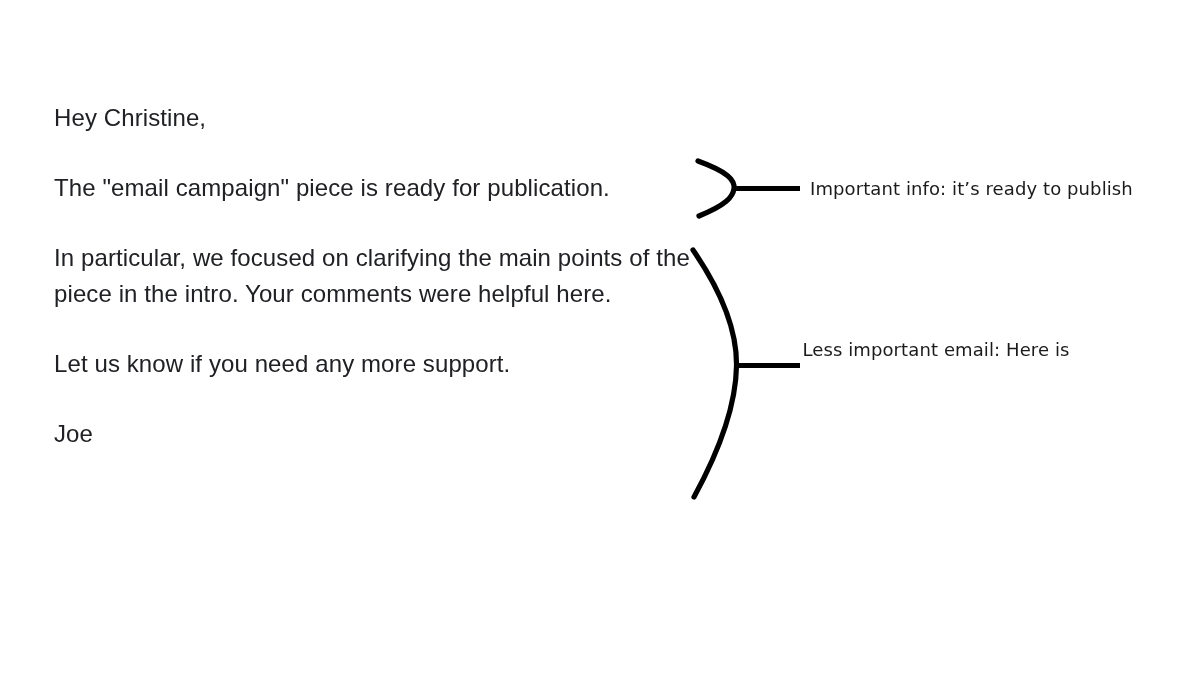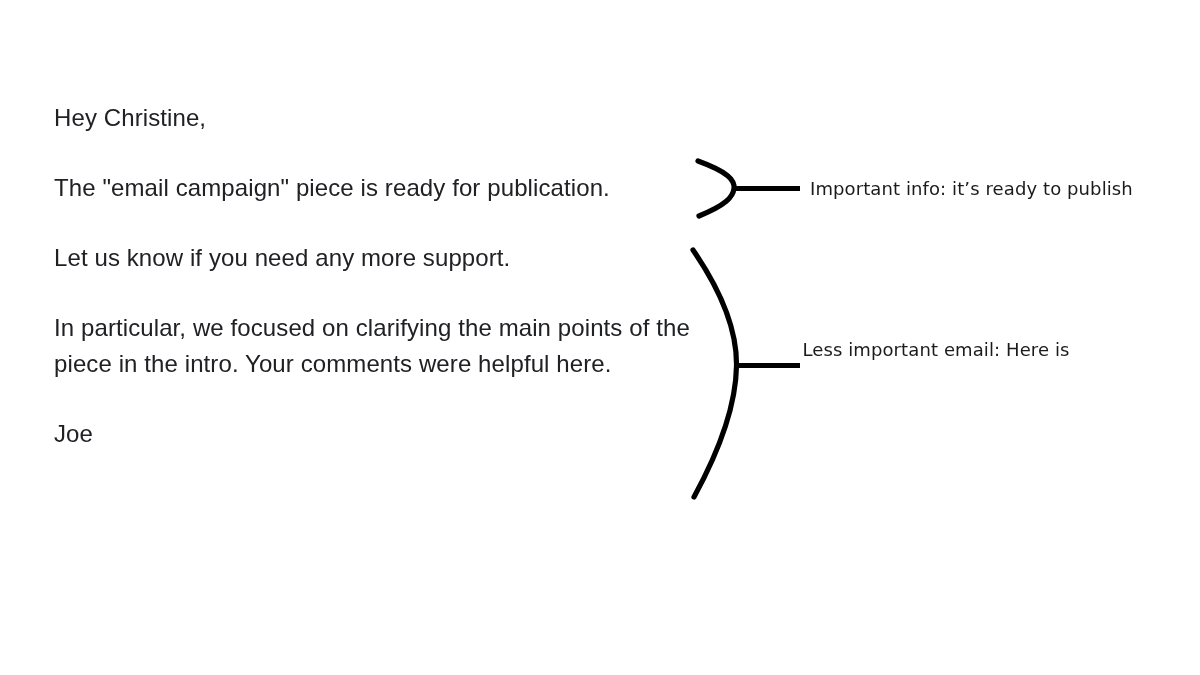--- a/index.html
+++ b/index.html
@@ -79,23 +79,23 @@
   }
 </style>
 </head>
 <body>
 
 <div class="canvas">
 
   <div class="email-body">
     <p class="email-line para">Hey Christine,</p>
     <p class="email-line para">The "email campaign" piece is ready for publication.</p>
-    <p class="email-line para">Let us know if you need any more support.</p>
     <p class="email-line para">In particular, we focused on clarifying the main points of the
 piece in the intro. Your comments were helpful here.</p>
+    <p class="email-line para">Let us know if you need any more support.</p>
     <p class="email-line para">Joe</p>
   </div>
 
   <svg class="annotation-layer" viewBox="0 0 1200 675" width="1200" height="675">
 
     <g>
       <path d="M 698 161 C 728 172, 735 180, 734 188.5 C 733 197, 726 205, 699 216" fill="none" stroke="#000000" stroke-width="5.2" stroke-linecap="round" stroke-linejoin="round"></path>
       <line x1="733" y1="188.5" x2="800" y2="188.5" stroke="#000000" stroke-width="5" stroke-linecap="butt"></line>
     </g>
 

